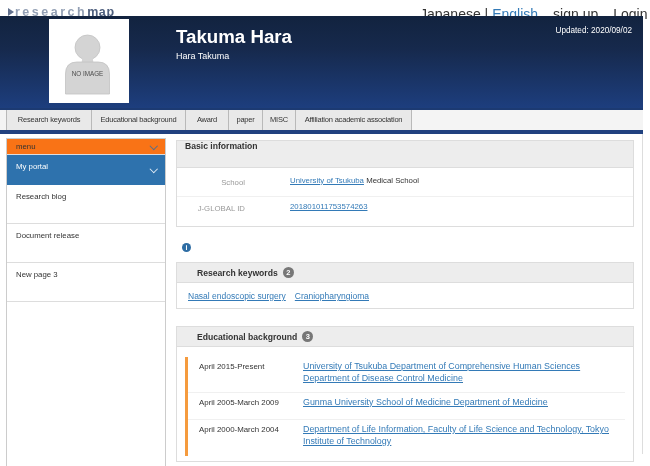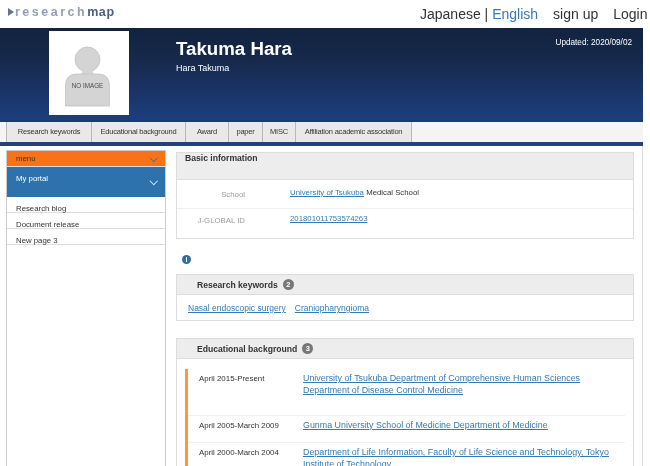--- a/index.html
+++ b/index.html
@@ -1,21 +1,21 @@
 <!DOCTYPE html>
 <html><head>
 <meta charset="utf-8">
 <style>
 * { margin:0; padding:0; box-sizing:border-box; }
 html,body { width:650px; height:466px; background:#fff; font-family:"Liberation Sans", sans-serif; color:#333; }
 body { position:relative; overflow:hidden; }
 a { color:#337ab7; text-decoration:underline; }
 
 
-.topbar { position:relative; height:28px; background:#fff; }
+.topbar { position:relative; height:16px; background:#fff; }
 .logo { position:absolute; left:8px; top:5px; font-size:12.5px; font-weight:bold; }
 .logo .tri { display:inline-block; width:0; height:0; border-left:6.5px solid #62718e; border-top:4.2px solid transparent; border-bottom:4.2px solid transparent; margin-right:1px; }
 .logo .r { letter-spacing:2.5px; color:#929fb4; }
 .logo .m { color:#4e5f7e; letter-spacing:0.6px; }
 .toplinks { position:absolute; top:6px; right:2.5px; font-size:14px; color:#333; }
 .toplinks a { text-decoration:none; }
 
 
 .page { width:643px; }
 .band { position:relative; height:91.5px; background:linear-gradient(to bottom,#12233f 0%, #16294c 35%, #1d3e7e 100%); }
@@ -26,21 +26,21 @@
 .updated { position:absolute; right:11px; top:10px; color:#fff; font-size:8.2px; }
 
 
 .tabbar { height:26.5px; background:#f4f4f4; border-top:2px solid #1c3a72; border-bottom:4.5px solid #21417f; padding-left:6px; font-size:7.5px; letter-spacing:-0.2px; }
 .tabbar .tab { float:left; height:20px; line-height:20px; background:#e9e9e9; border-right:1px solid #b9b9b9; text-align:center; color:#333; white-space:nowrap; overflow:hidden; }
 .tabbar .tab:first-child { border-left:1px solid #b9b9b9; }
 
 
 .content { position:relative; width:643px; height:320px; border-right:1px solid #ddd; }
 .sidebar { position:absolute; left:6px; top:4px; width:160px; height:330px; border:1px solid #ccc; border-bottom:none; background:#fff; font-size:7.8px; }
-.srow { position:relative; padding:0 9px; border-bottom:1px solid #ddd; line-height:23px; height:16px; }
+.srow { position:relative; padding:0 9px; border-bottom:1px solid #ddd; line-height:23px; height:39px; }
 .srow.menu { background:#f97316; height:16px; line-height:16px; }
 .srow.portal { background:#2e72ad; color:#fff; height:30px; border-bottom:1px solid #2e72ad; }
 .chev { position:absolute; right:9px; top:50%; width:5.5px; height:5.5px; margin-top:-4px; border-right:1.5px solid #4a6f96; border-bottom:1.5px solid #4a6f96; transform:rotate(45deg); }
 .portal .chev { border-color:#e6eef6; }
 
 .main { position:absolute; left:176px; top:6px; width:458px; }
 .box { border:1px solid #ddd; background:#fff; }
 .brow { position:relative; font-size:7.8px; border-bottom:1px solid #f0f0f0; }
 .brow:last-child { border-bottom:none; }
 .brow .lbl { position:absolute; left:4px; top:10px; width:64px; text-align:right; color:#999; white-space:nowrap; }
@@ -48,21 +48,21 @@
 .brow.g .val { padding:5px 8px 15px 0; }
 .brow.g .lbl { top:7px; }
 .basic .boxhead { background:#ededed; border-bottom:1px solid #ddd; font-weight:bold; font-size:8.6px; color:#333; padding:0 8px; height:27px; line-height:11px; }
 .infoicon { margin:16px 0 10px 6px; width:9px; height:9px; border-radius:50%; background:#2e6da4; color:#fff; font-size:7px; font-weight:bold; text-align:center; line-height:9px; }
 .badge { display:inline-block; width:11px; height:11px; border-radius:50%; background:#777; color:#fff; font-size:7.5px; font-weight:bold; text-align:center; line-height:11px; vertical-align:1px; margin-left:5px; letter-spacing:0; }
 .sechead { background:#ededed; border-bottom:1px solid #ddd; font-weight:bold; font-size:8.6px; padding:4px 20px; height:20px; }
 .kwbody { padding:8px 8px 6.5px 11px; font-size:8.5px; line-height:10.5px; }
 .kwbody a { margin-right:9px; }
 .edu { margin-top:17px; }
 .timeline { margin:10px 8px 4.5px; border-left:3px solid #f59b3e; }
-.titem { position:relative; padding:4px 0 18px 11px; border-bottom:1px solid #f0f0f0; font-size:7.9px;text-decoration:underline; }
+.titem { position:relative; padding:4px 0 7px 11px; border-bottom:1px solid #f0f0f0; font-size:7.9px;text-decoration:underline; }
 .titem.mid { padding-bottom:10.5px; }
 .titem:last-child { border-bottom:none; padding-bottom:9px; }
 .titem .date { position:absolute; left:11px; top:5px; color:#333; }
 .titem .lnk { margin-left:104px; line-height:11.8px; font-size:8.9px; }
 </style>
 </head>
 <body>
 <div class="topbar">
   <div class="logo"><span class="tri"></span><span class="r">research</span><span class="m">map</span></div>
   <div class="toplinks">Japanese | <a href="#">English</a><span style="display:inline-block;width:15px;"></span>sign up<span style="display:inline-block;width:15px;"></span>Login</div>

